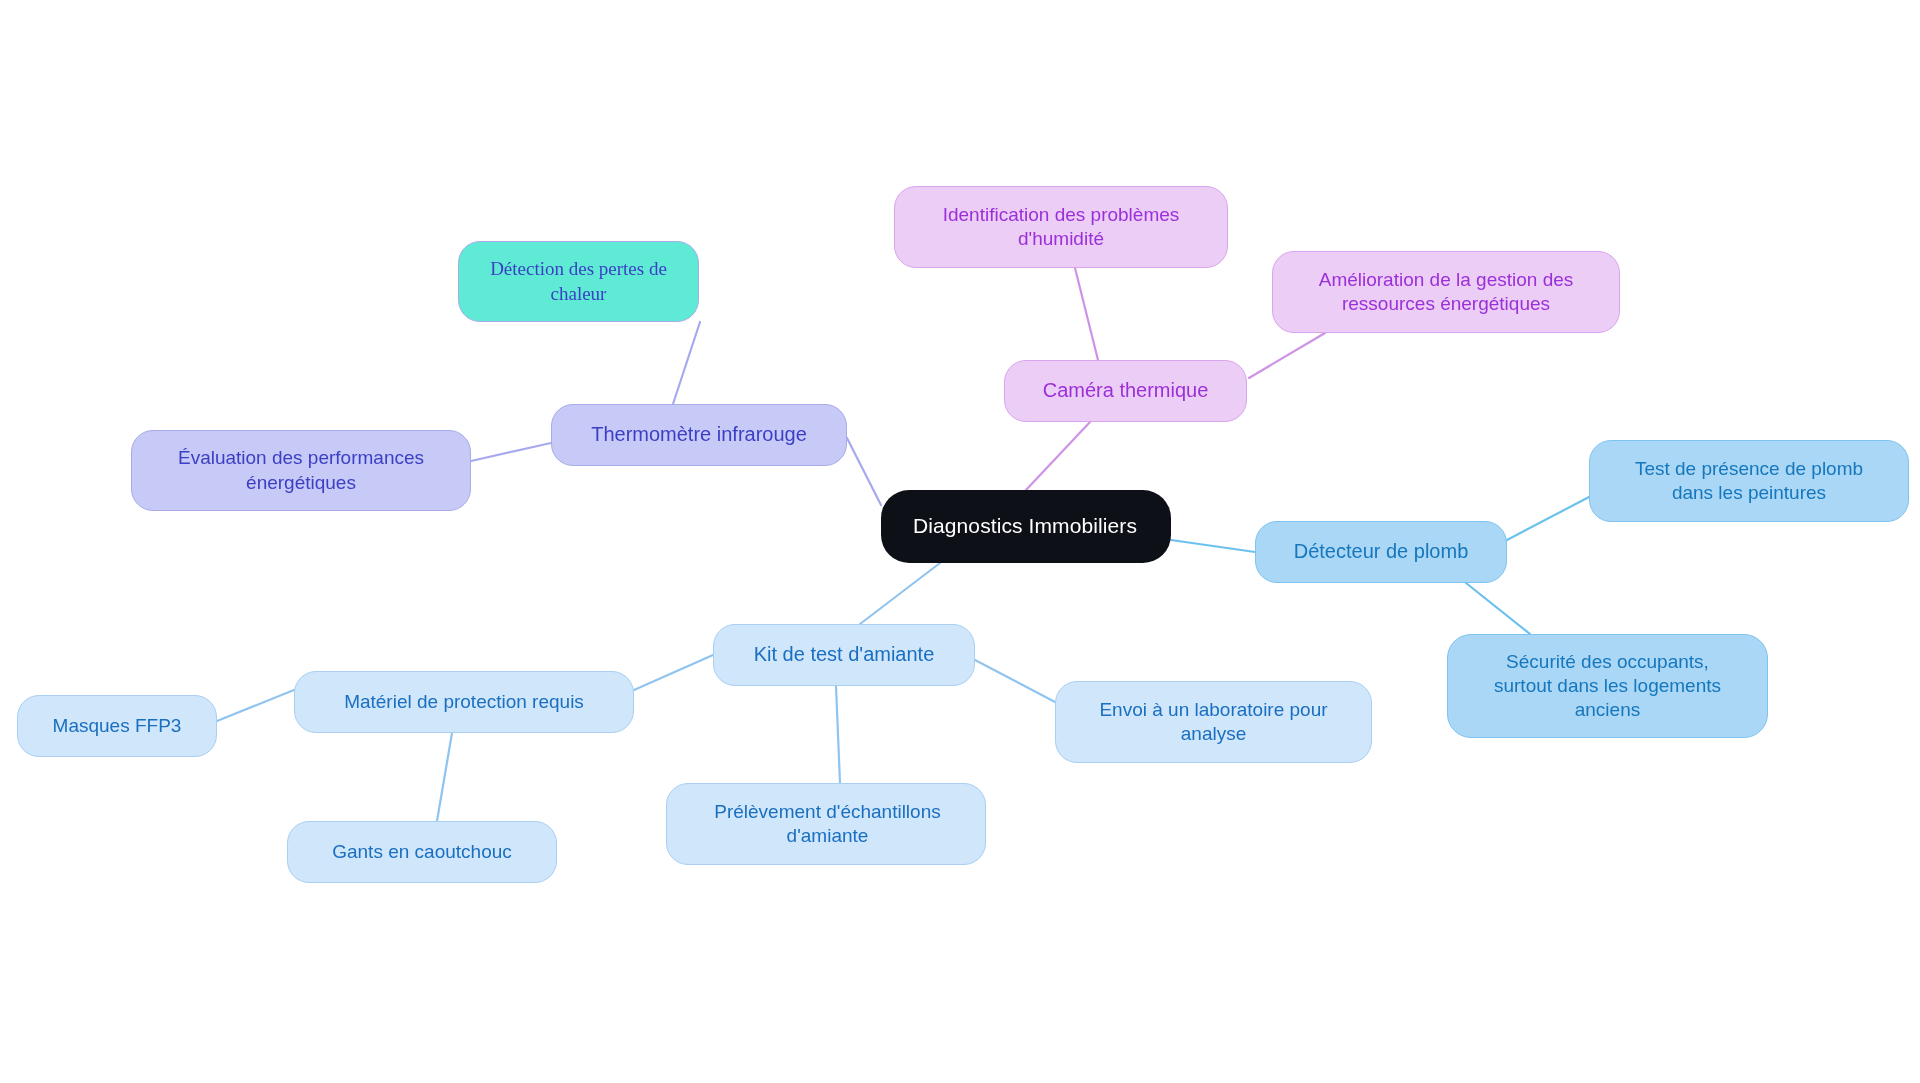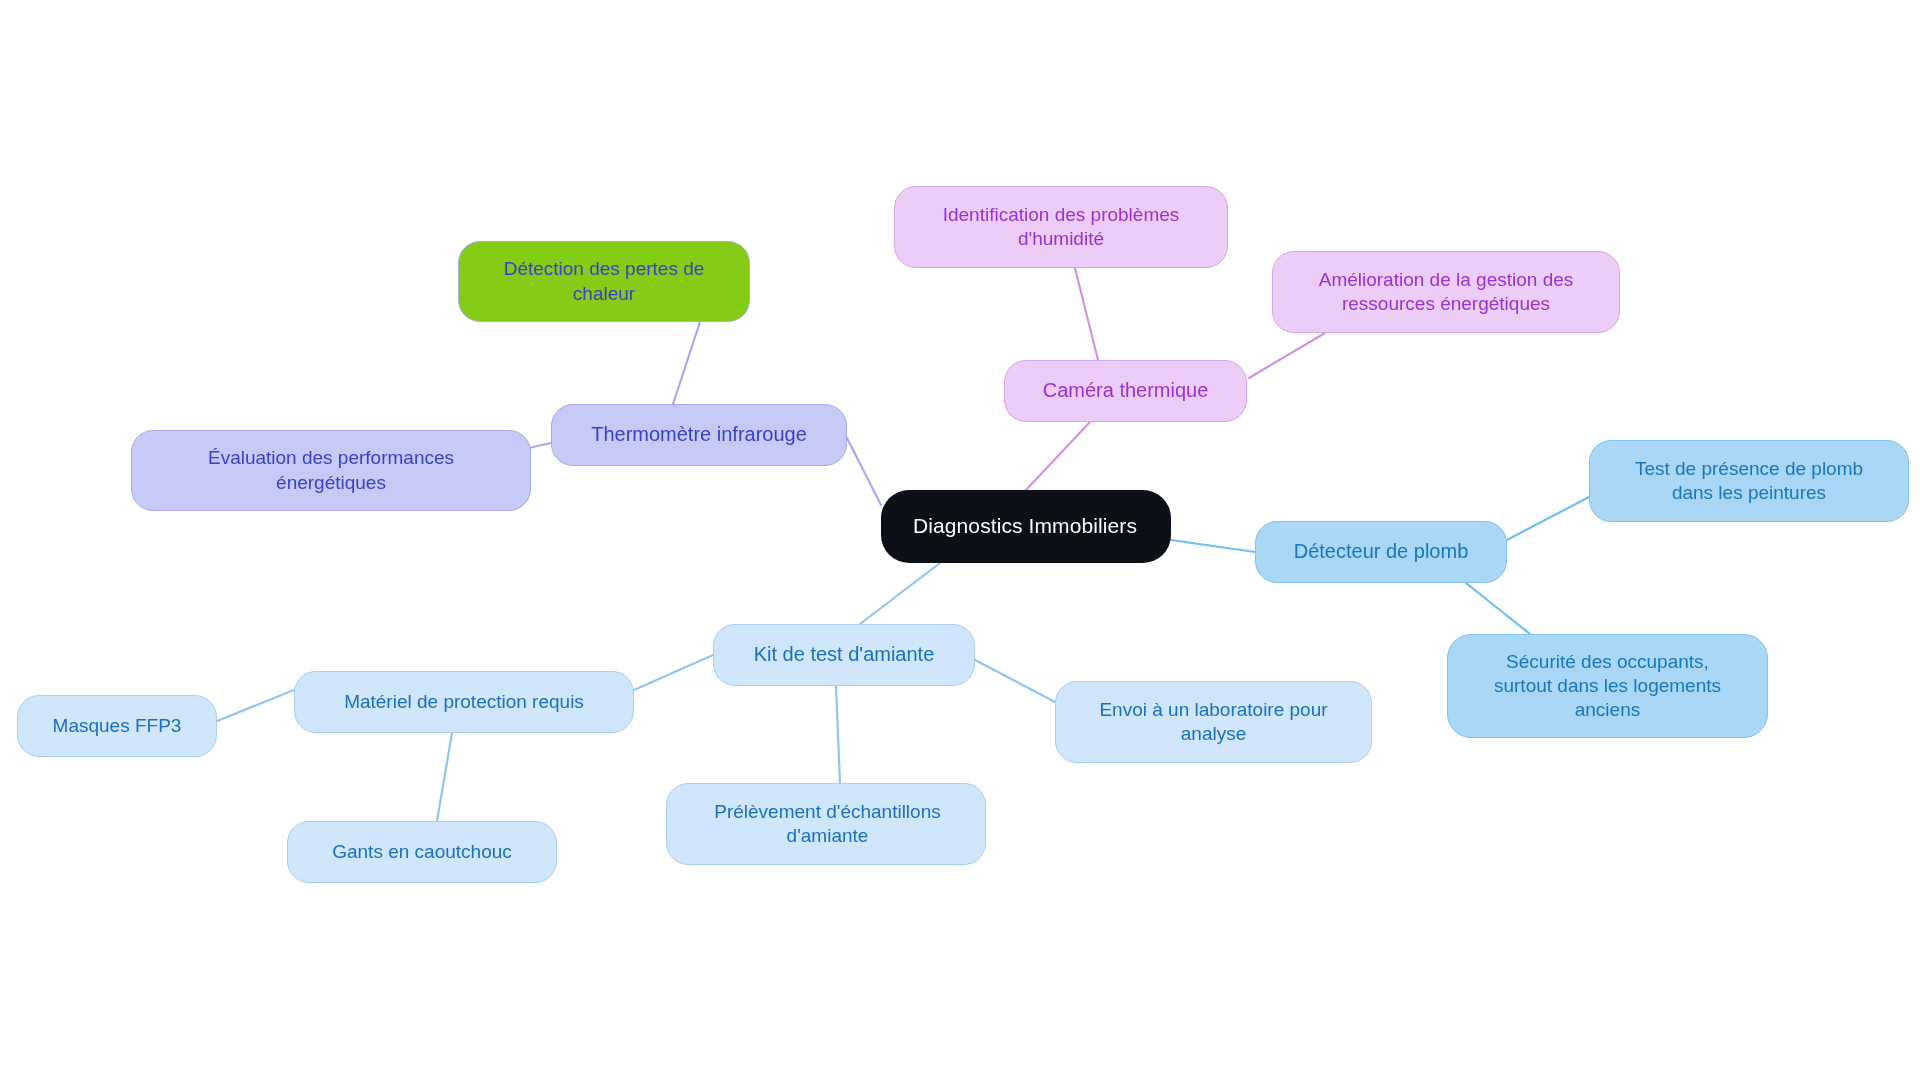--- a/index.html
+++ b/index.html
@@ -67,23 +67,23 @@
       <path d="M 940 563 L 860 624" fill="none" stroke="#90c4ee" stroke-width="2.2" stroke-linecap="round"></path>
       <path d="M 713 655 L 634 690" fill="none" stroke="#90c4ee" stroke-width="2.2" stroke-linecap="round"></path>
       <path d="M 294 690 L 217 721" fill="none" stroke="#90c4ee" stroke-width="2.2" stroke-linecap="round"></path>
       <path d="M 452 733 L 437 821" fill="none" stroke="#90c4ee" stroke-width="2.2" stroke-linecap="round"></path>
       <path d="M 836 686 L 840 783" fill="none" stroke="#90c4ee" stroke-width="2.2" stroke-linecap="round"></path>
       <path d="M 975 660 L 1055 702" fill="none" stroke="#90c4ee" stroke-width="2.2" stroke-linecap="round"></path>
     </svg>
   <div id="node-layer">
       <div class="node node-root" style="left: 881px; top: 490px; width: 290px; height: 73px; background: rgb(13, 17, 23); border: none; color: rgb(255, 255, 255);">Diagnostics Immobiliers</div>
       <div class="node node-lvl1" style="left: 551px; top: 404px; width: 296px; height: 62px; background: rgb(199, 201, 247); border-color: rgb(168, 171, 232); color: rgb(59, 63, 196);">Thermomètre infrarouge</div>
-      <div class="node node-lvl2" style="left: 458px; top: 241px; width: 292px; height: 81px; background: #84cc16; border-color: rgb(168, 171, 232); color: rgb(59, 63, 196);">Détection des pertes de
+      <div class="node node-lvl2" style="left: 458px; top: 241px; width: 241px; height: 81px; background: #5eead4; border-color: rgb(168, 171, 232); color: rgb(59, 63, 196); font-family: Liberation Serif, serif;">Détection des pertes de
 chaleur</div>
-      <div class="node node-lvl2" style="left: 131px; top: 430px; width: 400px; height: 81px; background: rgb(199, 201, 247); border-color: rgb(168, 171, 232); color: rgb(59, 63, 196);">Évaluation des performances
+      <div class="node node-lvl2" style="left: 131px; top: 430px; width: 340px; height: 81px; background: rgb(199, 201, 247); border-color: rgb(168, 171, 232); color: rgb(59, 63, 196);">Évaluation des performances
 énergétiques</div>
       <div class="node node-lvl1" style="left: 1004px; top: 360px; width: 243px; height: 62px; background: rgb(236, 205, 246); border-color: rgb(217, 165, 236); color: rgb(155, 48, 217);">Caméra thermique</div>
       <div class="node node-lvl2" style="left: 888px; top: 186px; width: 334px; height: 82px; background: rgb(236, 205, 246); border-color: rgb(217, 165, 236); color: rgb(155, 48, 217); margin-left: 6px;">Identification des problèmes
 d'humidité</div>
       <div class="node node-lvl2" style="left: 1272px; top: 251px; width: 348px; height: 82px; background: rgb(236, 205, 246); border-color: rgb(217, 165, 236); color: rgb(155, 48, 217);">Amélioration de la gestion des
 ressources énergétiques</div>
       <div class="node node-lvl1" style="left: 1255px; top: 521px; width: 252px; height: 62px; background: rgb(169, 215, 245); border-color: rgb(127, 195, 239); color: rgb(22, 119, 189);">Détecteur de plomb</div>
       <div class="node node-lvl2" style="left: 1589px; top: 440px; width: 320px; height: 82px; background: rgb(169, 215, 245); border-color: rgb(127, 195, 239); color: rgb(22, 119, 189);">Test de présence de plomb
 dans les peintures</div>
       <div class="node node-lvl2" style="left: 1447px; top: 634px; width: 321px; height: 104px; background: rgb(169, 215, 245); border-color: rgb(127, 195, 239); color: rgb(22, 119, 189); border-radius: 24px;">Sécurité des occupants,

